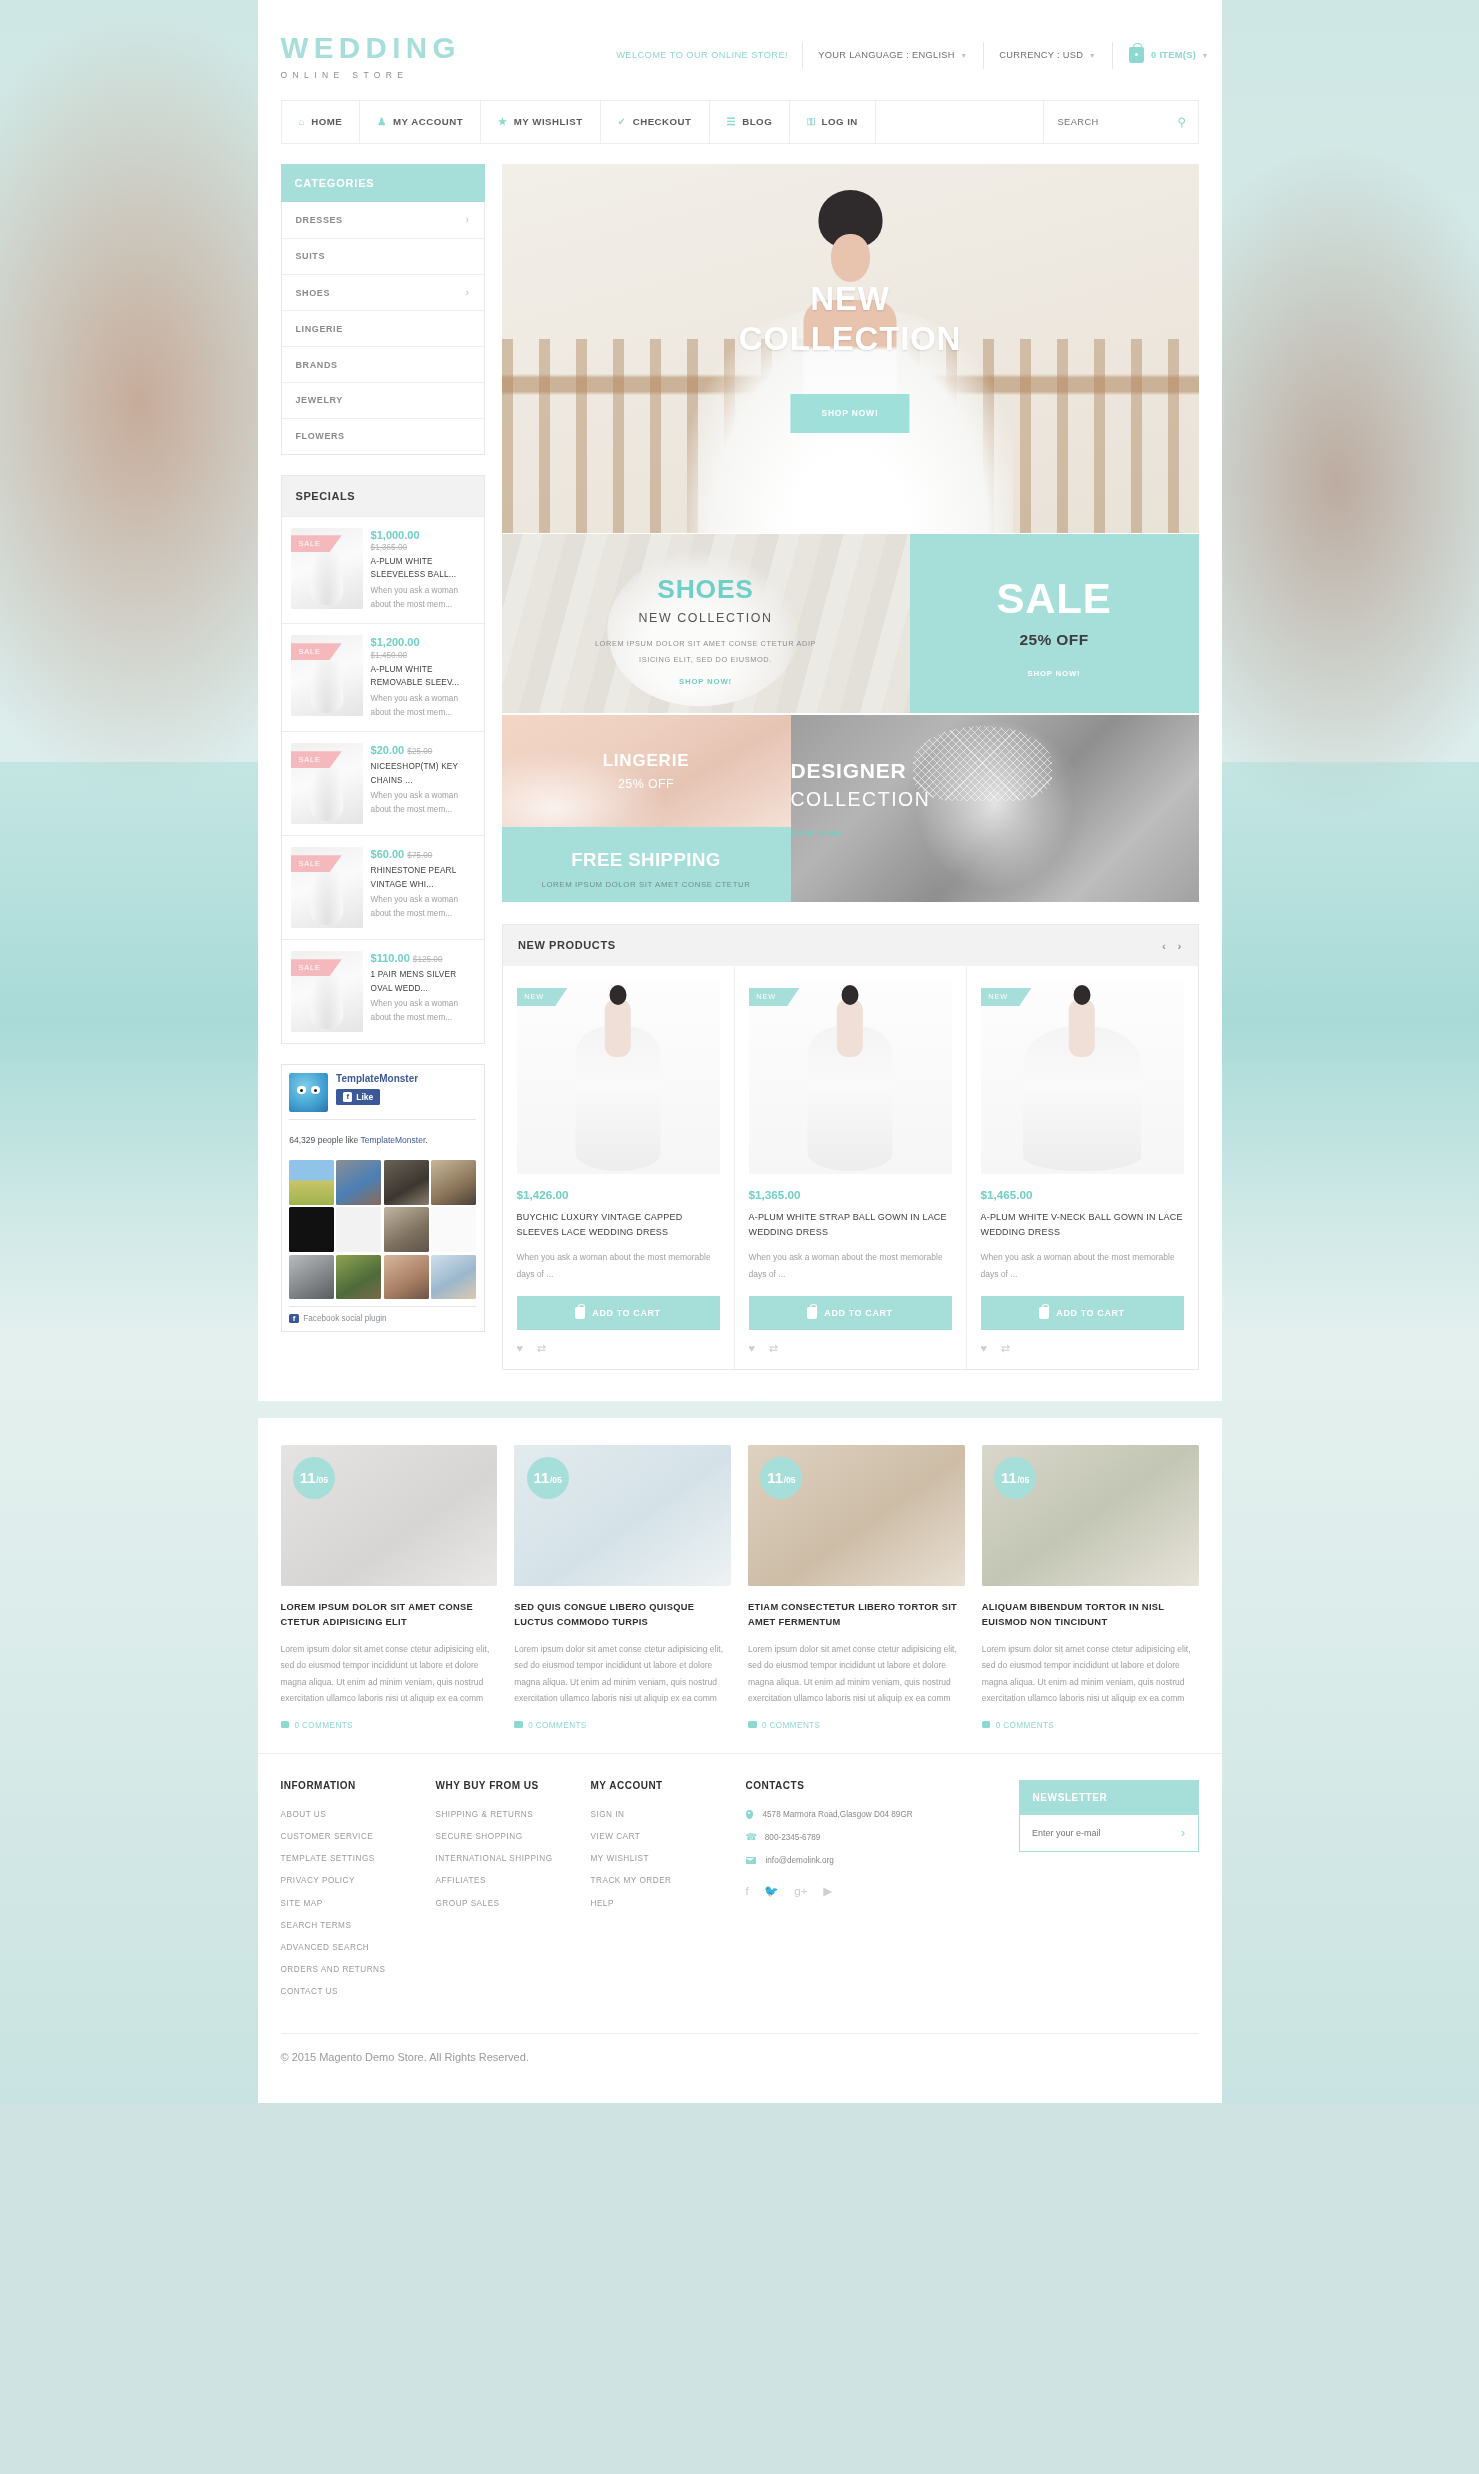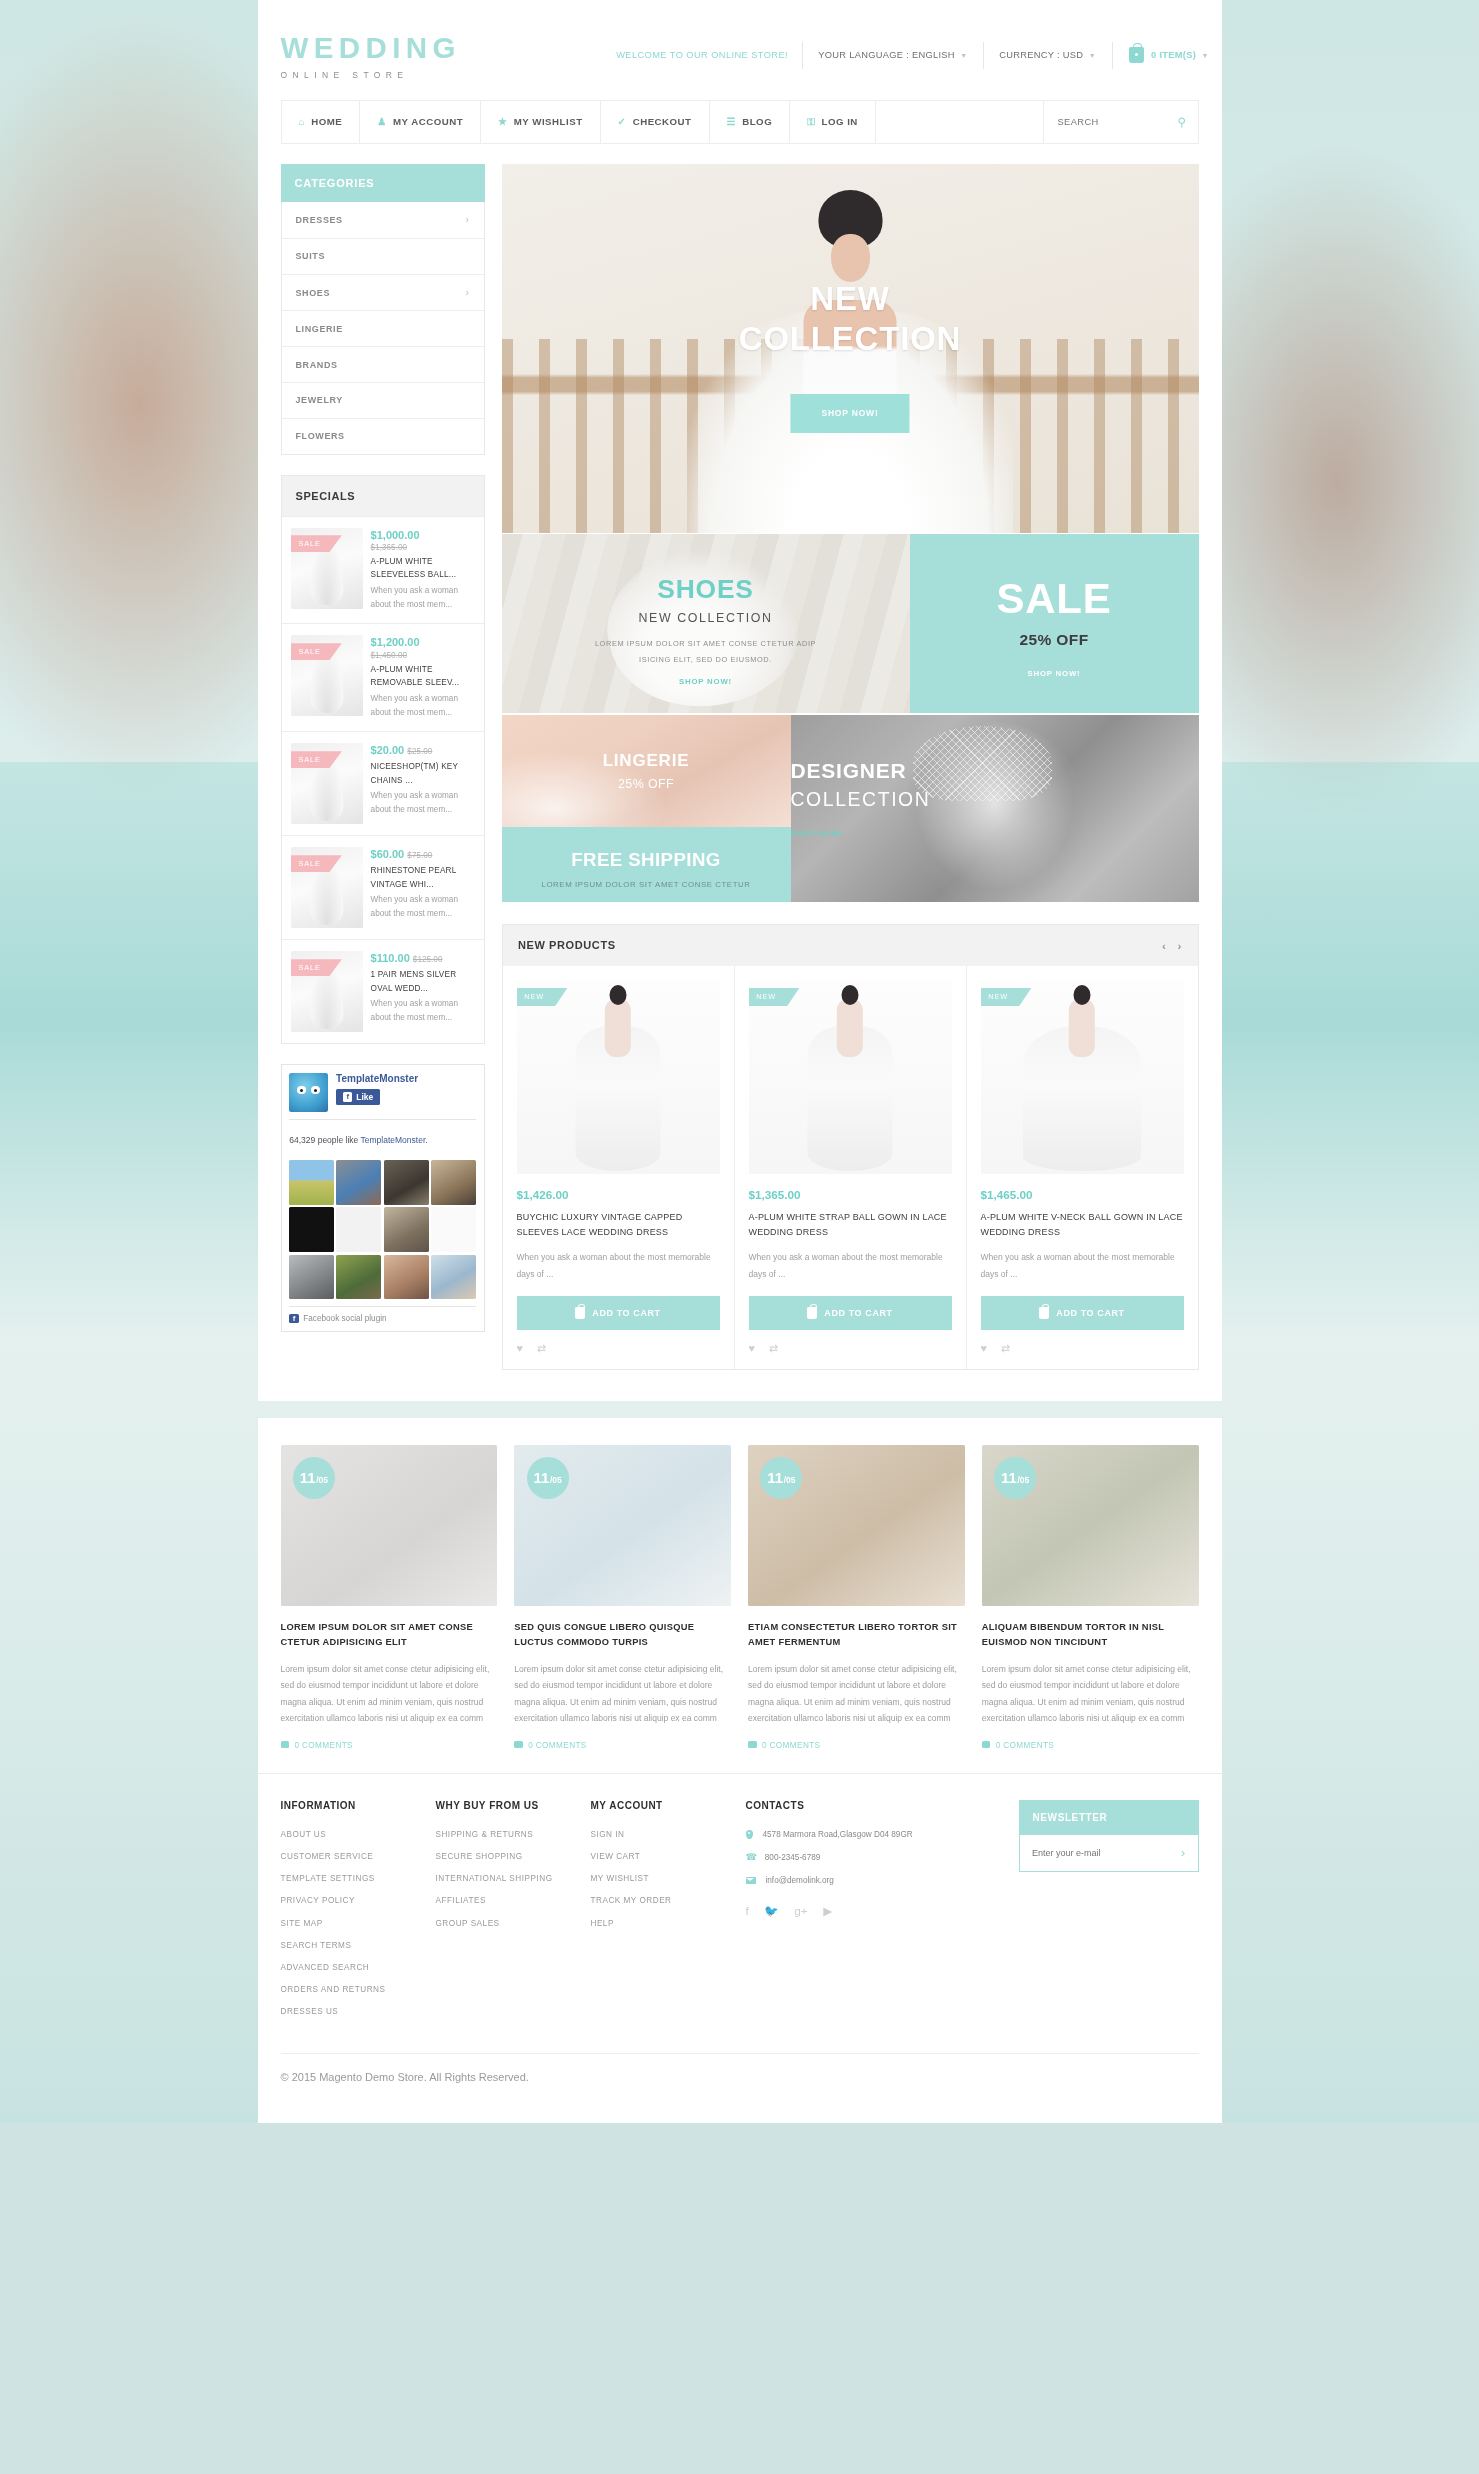--- a/index.html
+++ b/index.html
@@ -337,21 +337,21 @@
   .atc-ico:before {
     content:""; position:absolute; left:2.3px; top:-3.1px; width:5.4px; height:4.7px;
     border:1.6px solid #fff; border-bottom:none; border-radius:3.1px 3.1px 0 0;
   }
   .np-actions { display:flex; gap: 14px; margin-top: 12.4px; color:#cfcfcf; font-size: 11px; }
 
   
   .blogstrip { background:#fff; margin-top: 17px; padding: 26.4px 23px 23px 23px; }
   .blog-grid { display:flex; gap: 17px; }
   .blog-card { flex:1; }
-  .blog-img { position:relative; height: 161px; border-radius:1.6px; overflow:hidden; }
+  .blog-img { position:relative; height: 141px; border-radius:1.6px; overflow:hidden; }
   .b1 { background: linear-gradient(145deg,#e6e4e2,#d6d5d3 60%,#e9e8e6); }
   .b2 { background: linear-gradient(145deg,#e3ebee,#d4e2e8 55%,#eef2f3); }
   .b3 { background: linear-gradient(145deg,#ded2c1,#cdbda7 55%,#e8dfd2); }
   .b4 { background: linear-gradient(145deg,#d9d7cb,#c3c6b4 50%,#e6e3d9); }
   .blog-date {
     position:absolute; left: 12.4px; top: 12.4px; width: 42px; height: 42px;
     border-radius:50%; background:#a6ded9; color:#fff;
     display:flex; align-items:baseline; justify-content:center; gap:0.8px;
     font-weight:bold;
   }
@@ -811,21 +811,21 @@
         <div class="fcol">
           <div class="fhead">INFORMATION</div>
           <div class="flink">ABOUT US</div>
           <div class="flink">CUSTOMER SERVICE</div>
           <div class="flink">TEMPLATE SETTINGS</div>
           <div class="flink">PRIVACY POLICY</div>
           <div class="flink">SITE MAP</div>
           <div class="flink">SEARCH TERMS</div>
           <div class="flink">ADVANCED SEARCH</div>
           <div class="flink">ORDERS AND RETURNS</div>
-          <div class="flink">DRESSES US</div>
+          <div class="flink">CONTACT US</div>
         </div>
 
         <div class="fcol">
           <div class="fhead">WHY BUY FROM US</div>
           <div class="flink">SHIPPING &amp; RETURNS</div>
           <div class="flink">SECURE SHOPPING</div>
           <div class="flink">INTERNATIONAL SHIPPING</div>
           <div class="flink">AFFILIATES</div>
           <div class="flink">GROUP SALES</div>
         </div>

